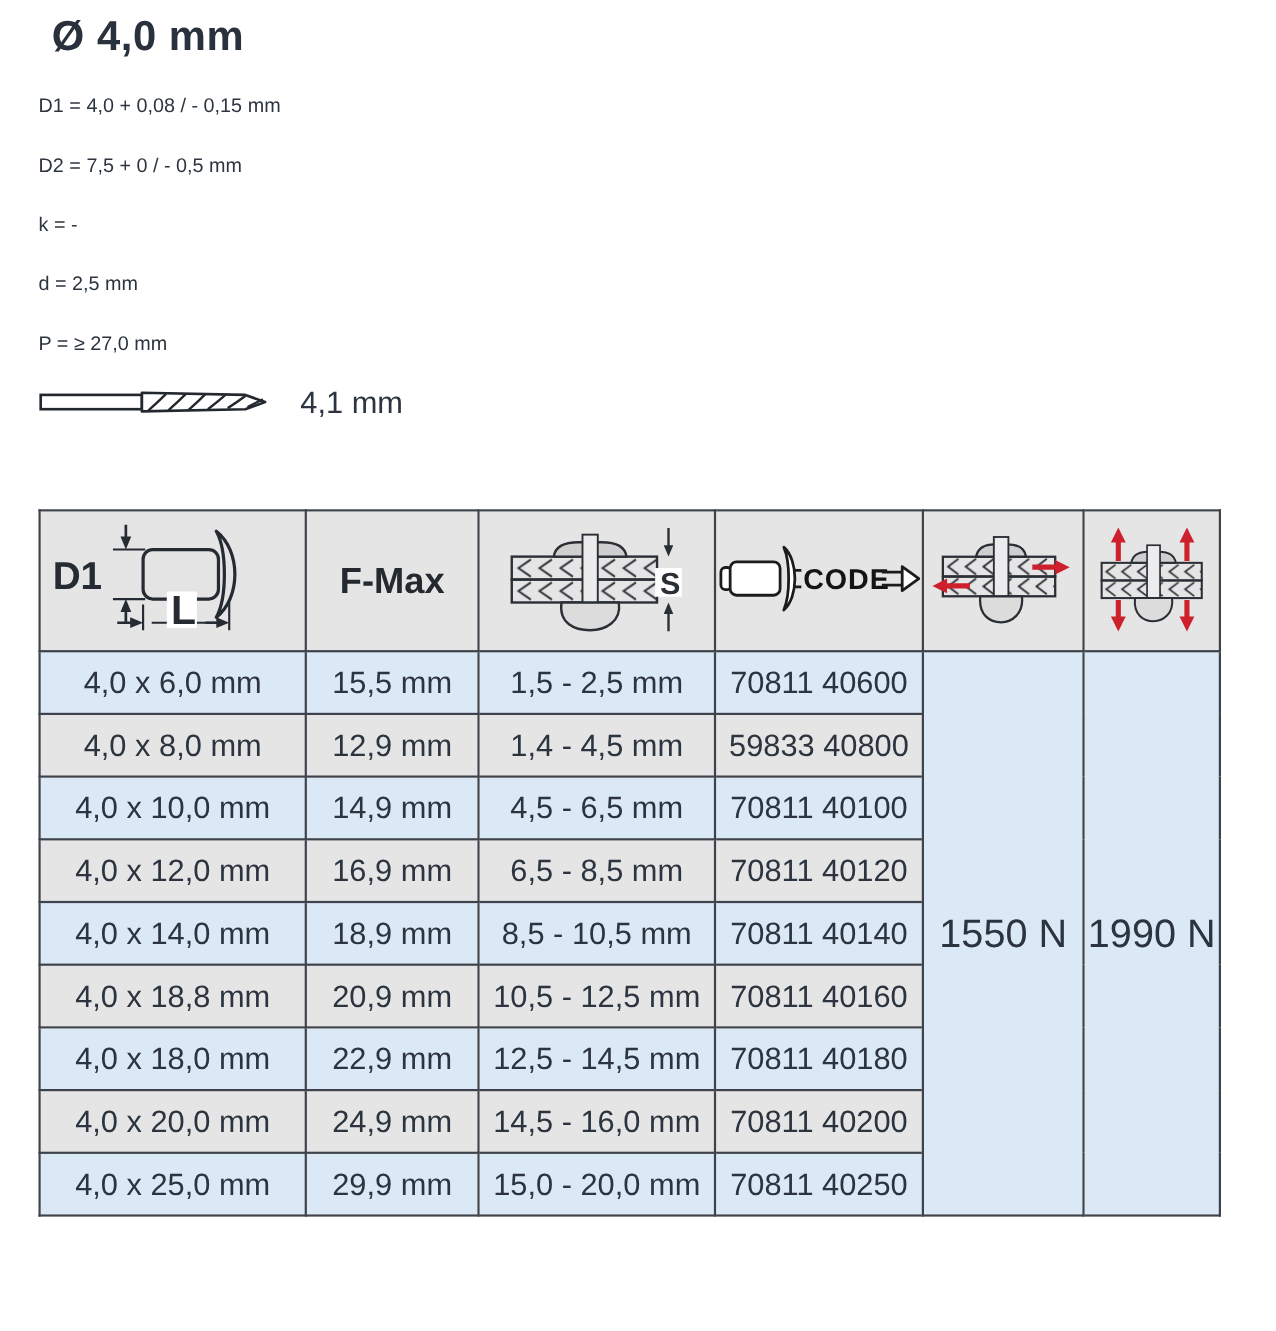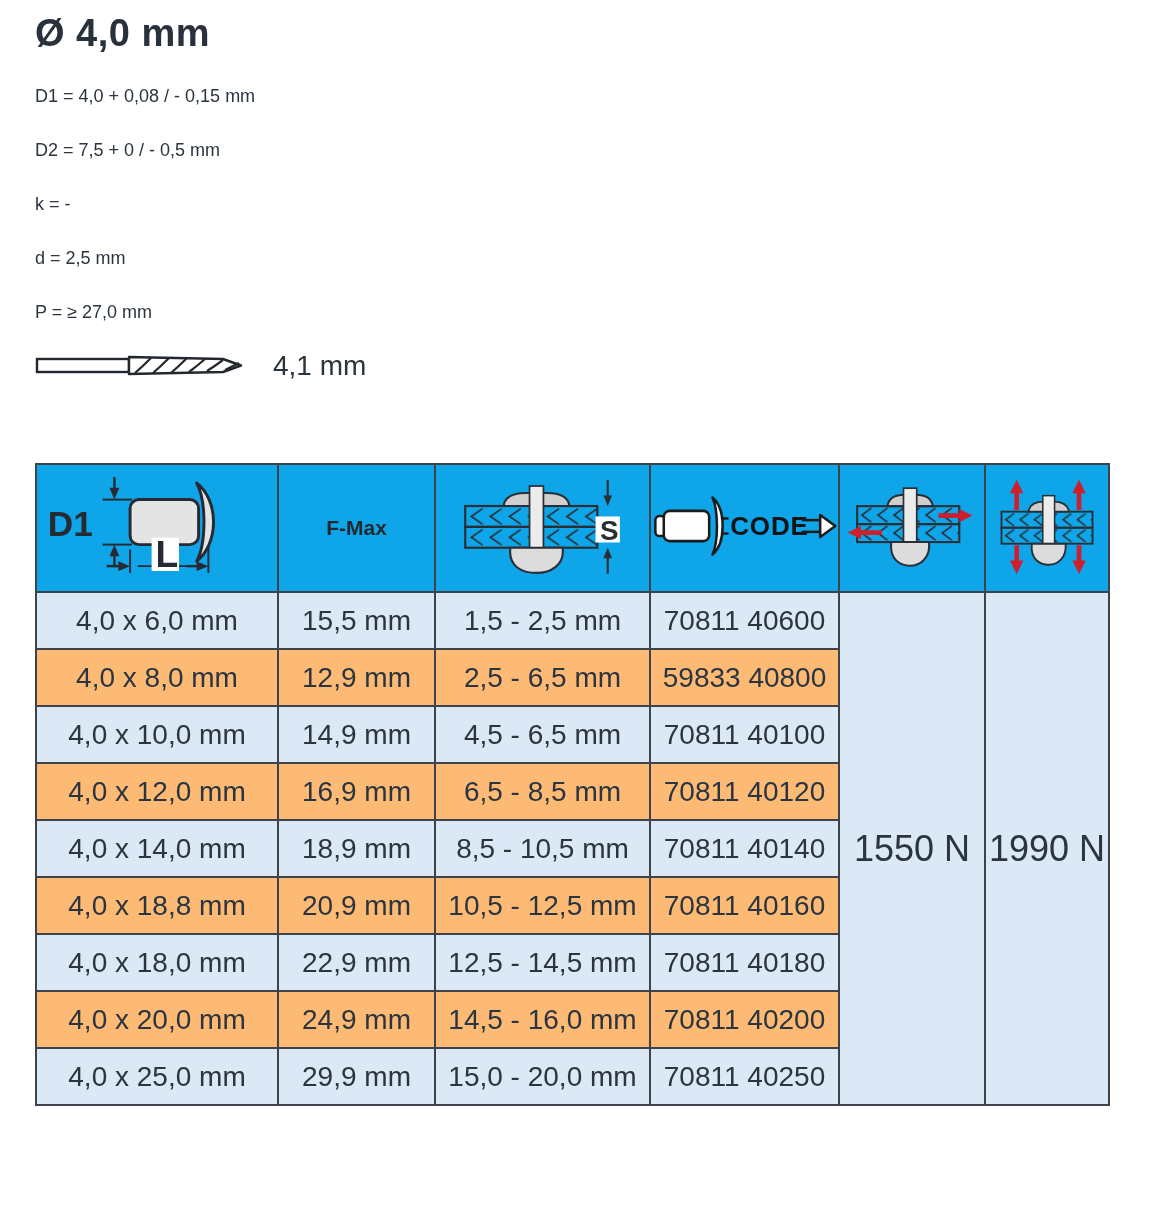--- a/index.html
+++ b/index.html
@@ -5,41 +5,41 @@
   html,body{margin:0;padding:0;background:#ffffff;}
   body{
     width:1160px;height:1210px;
     font-family:"Liberation Sans", sans-serif;
     color:#2b343f;
     -webkit-font-smoothing:antialiased;
   }
   .page{padding:8px 0 0 35px;}
   .title{
     font-size:38px;font-weight:bold;letter-spacing:.5px;
-    margin:4px 0 14px 0;color:#28313c;
+    margin:4px 0 14px 12px;color:#28313c;
   }
   .spec{font-size:18px;height:54px;line-height:54px;white-space:nowrap;}
   .drill-row{display:flex;align-items:center;height:54px;gap:26px;text-align:center;}
   .drill-row svg{flex:0 0 auto;}
   .drill-size{font-size:28px;}
 
   table.rivet-table{
     border-collapse:collapse;table-layout:fixed;
     width:1073px;margin-top:70px;
     background:#ffffff;
   }
   .rivet-table th,.rivet-table td{
     border:2px solid #3e434b;text-align:center;vertical-align:middle;
     padding:0;overflow:hidden;
   }
-  .rivet-table thead th{height:126px;background:#0ea5e9;}
-  .rivet-table tbody td{height:55px;font-size:28px;color:#2b343f;background:#fdba74;}
+  .rivet-table thead th{height:126px;background:#e5e5e5;}
+  .rivet-table tbody td{height:55px;font-size:28px;color:#2b343f;background:#e5e5e5;}
   .rivet-table tbody tr:nth-child(odd) td{background:#dbe8f5;}
   .rivet-table td.merged{background:#dbe8f5;font-size:36px;}
-  .fmax{font-size:21px;color:#23292f;}
+  .fmax{font-size:33px;color:#23292f;}
 
   svg text{font-family:"Liberation Sans", sans-serif;}
 </style>
 </head>
 <body>
 
 <div class="page">
 
   <h1 class="title"><span>Ø 4,0 mm</span></h1>
 
@@ -181,21 +181,21 @@
         <td>4,0 x 6,0 mm</td>
         <td>15,5 mm</td>
         <td>1,5 - 2,5 mm</td>
         <td>70811 40600</td>
         <td class="merged" rowspan="9">1550 N</td>
         <td class="merged" rowspan="9">1990 N</td>
       </tr>
       <tr>
         <td>4,0 x 8,0 mm</td>
         <td>12,9 mm</td>
-        <td>2,5 - 6,5 mm</td>
+        <td>1,4 - 4,5 mm</td>
         <td>59833 40800</td>
       </tr>
       <tr>
         <td>4,0 x 10,0 mm</td>
         <td>14,9 mm</td>
         <td>4,5 - 6,5 mm</td>
         <td>70811 40100</td>
       </tr>
       <tr>
         <td>4,0 x 12,0 mm</td>

